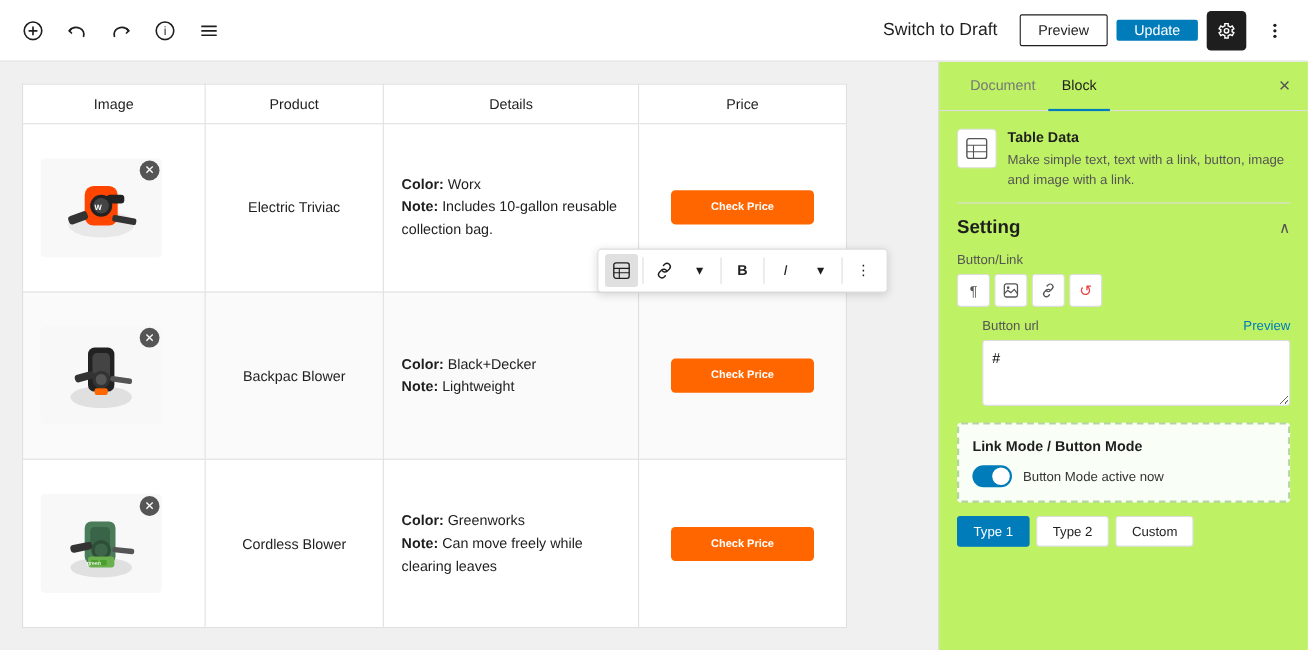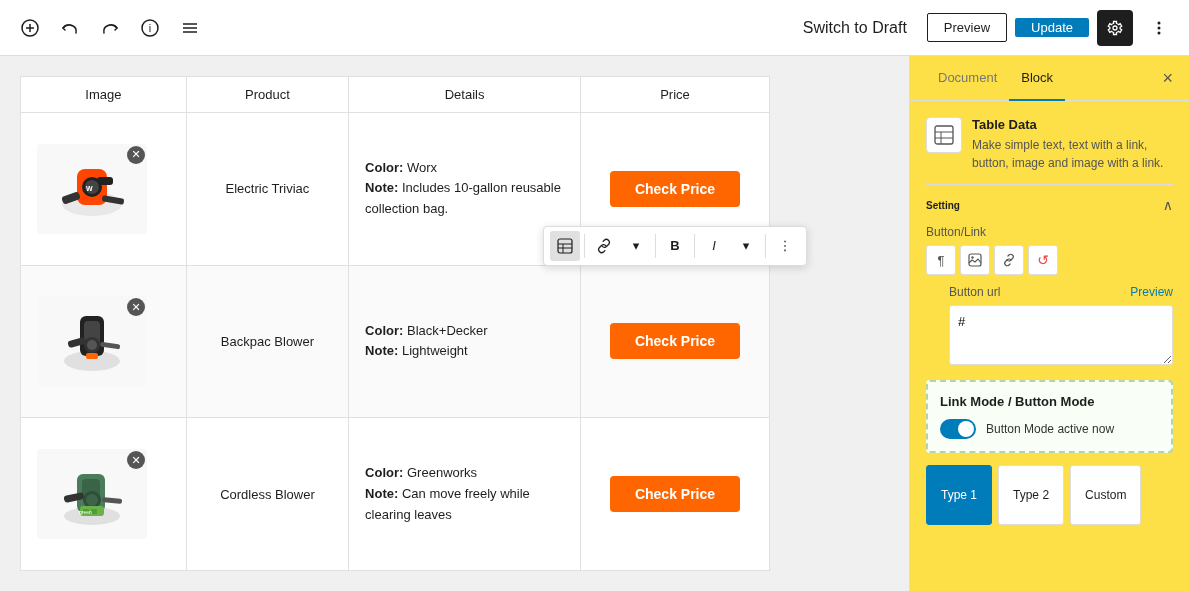--- a/index.html
+++ b/index.html
@@ -92,21 +92,21 @@
       overflow: hidden;
     }
     .img-box .remove-icon {
       position: absolute; top: 2px; right: 2px; width: 18px; height: 18px;
       background: #555; border-radius: 50%; display: flex; align-items: center; justify-content: center;
       color: white; font-size: 11px; cursor: pointer;
     }
 
     .check-price-btn {
       background: #ff6600; color: white; border: none; border-radius: 4px;
-      padding: 10px 20px; font-size: 14px; font-weight: 600; cursor: pointer;
+      padding: 10px 20px; font-size: 10px; font-weight: 600; cursor: pointer;
       width: 130px;
     }
 
     .details-text { font-size: 13px; line-height: 1.6; }
     .details-text strong { font-weight: 700; }
 
     
     .floating-toolbar {
       position: absolute;
       top: -40px;
@@ -127,22 +127,22 @@
       width: 30px; height: 30px; border: none; background: transparent;
       cursor: pointer; border-radius: 3px; display: flex; align-items: center; justify-content: center;
       font-size: 13px; color: #1e1e1e;
     }
     .ft-btn.active { background: #e0e0e0; }
     .ft-divider { width: 1px; height: 24px; background: #ddd; margin: 0 2px; }
     .ft-dropdown { display: flex; align-items: center; gap: 2px; }
 
     
     .right-panel {
-      width: 280px;
-      background: #fde047;
+      width: 336px;
+      background: #bef264;
       border-left: 1px solid #ddd;
       display: flex;
       flex-direction: column;
       overflow-y: auto;
       margin-left: 23px;
     }
     .panel-tabs {
       display: flex;
       border-bottom: 1px solid #ddd;
       padding: 0 16px;
@@ -175,21 +175,21 @@
       flex-shrink: 0;
     }
     .block-title { font-size: 13px; font-weight: 600; margin-bottom: 4px; }
     .block-desc { font-size: 12px; color: #555; line-height: 1.5; }
 
     .section-divider { border: none; border-top: 1px solid #ddd; margin: 12px 0; }
 
     .setting-header {
       display: flex; justify-content: space-between; align-items: center; margin-bottom: 12px;
     }
-    .setting-title { font-size: 10px; font-weight: 600; }
+    .setting-title { font-size: 17px; font-weight: 600; }
     .chevron-up { font-size: 14px; color: #555; cursor: pointer; }
 
     .button-link-row {
       margin-bottom: 10px;
     }
     .button-link-label { font-size: 12px; color: #555; margin-bottom: 6px; }
     .bl-controls {
       display: flex; align-items: center; gap: 4px;
     }
     .bl-icon-btn {
@@ -221,21 +221,21 @@
     .toggle-knob {
       width: 16px; height: 16px; background: #fff; border-radius: 50%;
       position: absolute; top: 2px; right: 2px; transition: right 0.2s;
     }
     .mode-status { font-size: 12px; color: #333; }
 
     .btn-style-section {}
     .btn-style-label { font-size: 12px; color: #555; margin-bottom: 8px; }
     .btn-style-options { display: flex; gap: 6px; }
     .btn-style-opt {
-      padding: 22px 14px; border: 1px solid #ddd; border-radius: 3px; font-size: 12px;
+      padding: 6px 14px; border: 1px solid #ddd; border-radius: 3px; font-size: 12px;
       cursor: pointer; background: #fff; color: #1e1e1e;
     }
     .btn-style-opt.active { background: #007cba; color: #fff; border-color: #007cba; }
 
     
     .right-panel::-webkit-scrollbar { width: 6px; }
     .right-panel::-webkit-scrollbar-track { background: #f0f0f0; }
     .right-panel::-webkit-scrollbar-thumb { background: #ccc; border-radius: 3px; }
 
     

